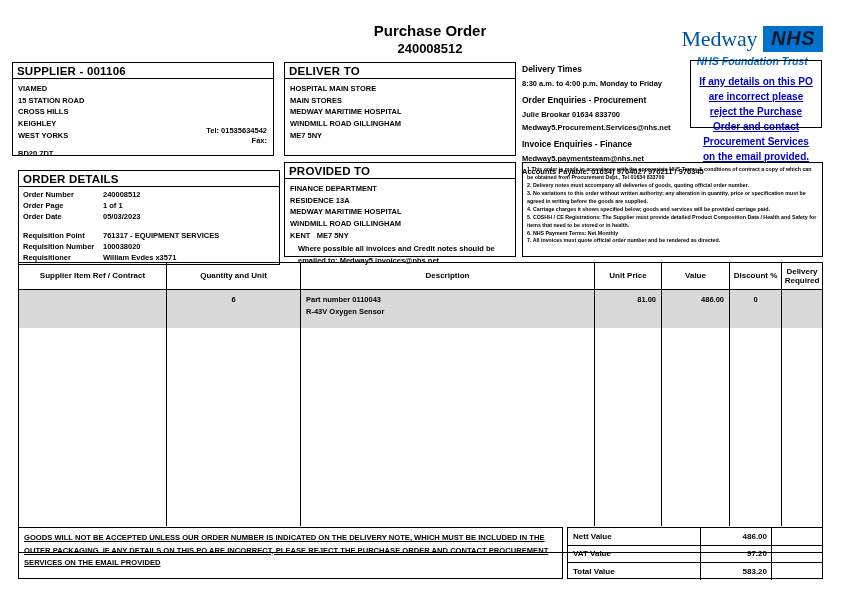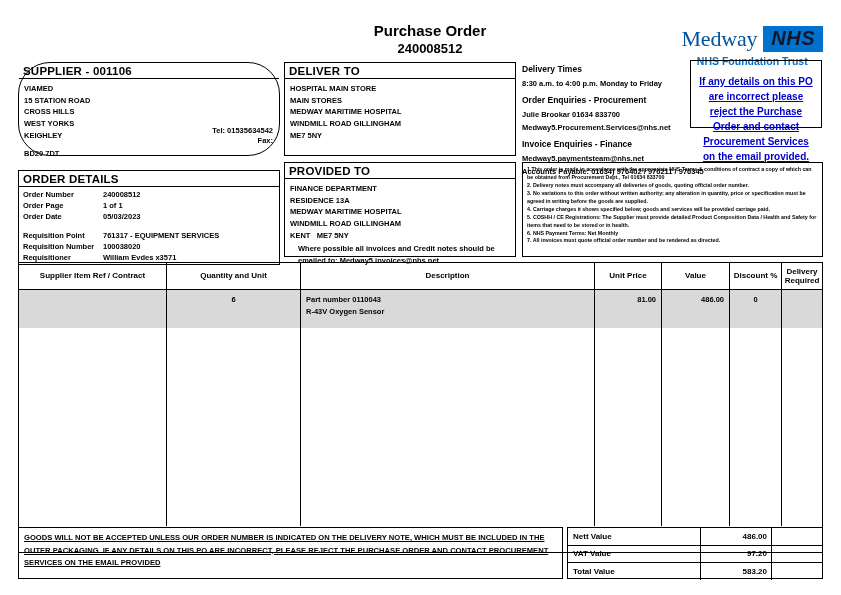--- a/index.html
+++ b/index.html
@@ -65,20 +65,21 @@
     font-style: italic;
     padding: 1px 8px 2px 8px;
     letter-spacing: 0.5px;
     font-family: "Liberation Sans", sans-serif;
   }
   .brand-sub {
     margin-top: 3px;
     font-size: 10.5px;
     color: #0072ce;
     font-weight: bold;
+    font-style: italic;
   }
 
   
   .box {
     position: absolute;
     border: 1px solid #000000;
     box-sizing: border-box;
     background: #ffffff;
   }
   .box-title {
@@ -92,21 +93,21 @@
     padding: 4px 5px;
     font-size: 7.5px;
     line-height: 1.55;
     font-weight: bold;
   }
   .box-body .line {
     white-space: pre;
   }
 
   
-  #supplier { left: 18px; top: 62px; width: 262px; height: 94px; border-radius: 32px; }
+  #supplier { left: 12px; top: 62px; width: 262px; height: 94px; }
   #deliver  { left: 284px; top: 62px; width: 232px; height: 94px; }
   #orderdet { left: 18px; top: 170px; width: 262px; height: 95px; }
   #invoice  { left: 284px; top: 162px; width: 232px; height: 95px; }
 
   .tel-row {
     position: absolute;
     right: 6px;
     bottom: 20px;
     font-size: 7.5px;
     font-weight: bold;
@@ -310,22 +311,22 @@
     </div>
     <div class="brand-sub">NHS Foundation Trust</div>
   </div>
 
   <div class="box" id="supplier">
     <div class="box-title">SUPPLIER - 001106</div>
     <div class="box-body">
       <div class="line">VIAMED</div>
       <div class="line">15 STATION ROAD</div>
       <div class="line">CROSS HILLS</div>
+      <div class="line">KEIGHLEY</div>
       <div class="line">WEST YORKS</div>
-      <div class="line">KEIGHLEY</div>
       <div class="line" style="height:7px;"></div>
       <div class="line">BD20 7DT</div>
     </div>
     <div class="tel-row">
       <span>Tel:</span>
       <span>01535634542</span>
     </div>
     <div class="fax-row">
       <span>Fax:</span>
       <span></span>

